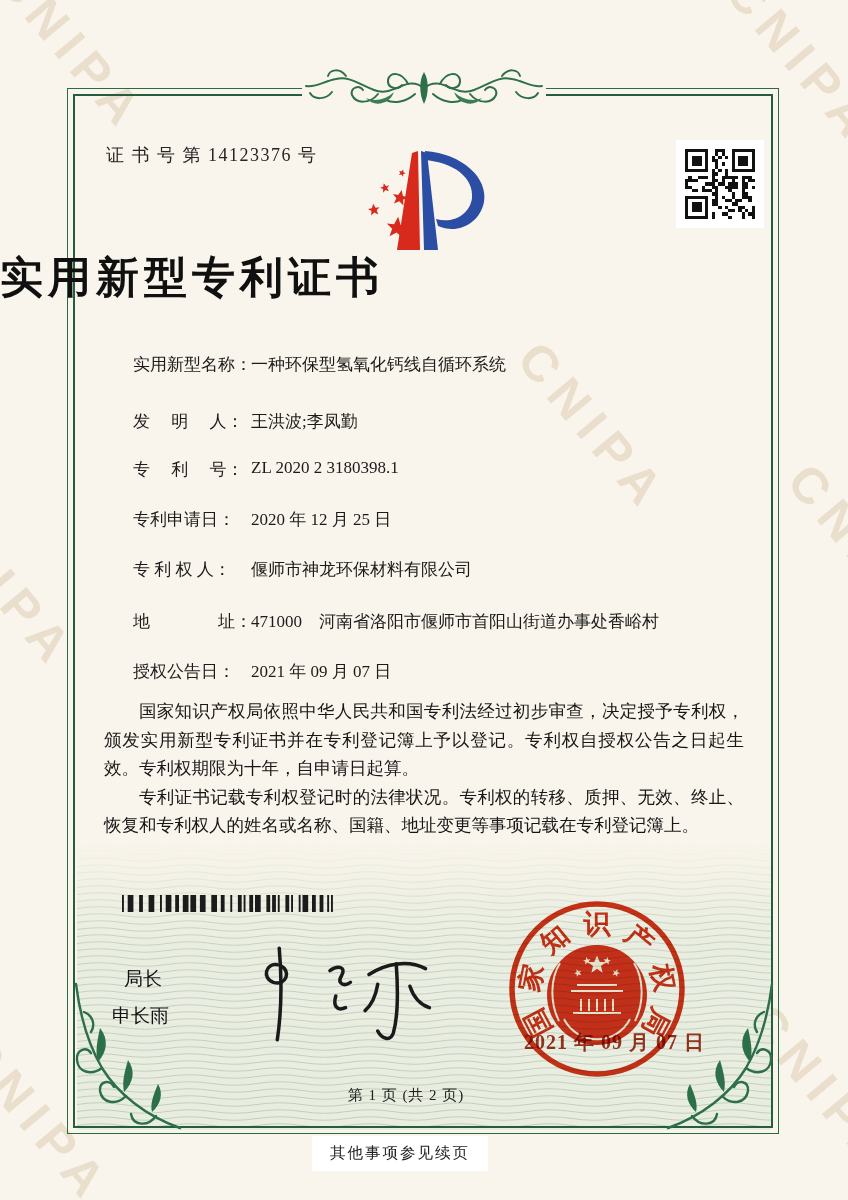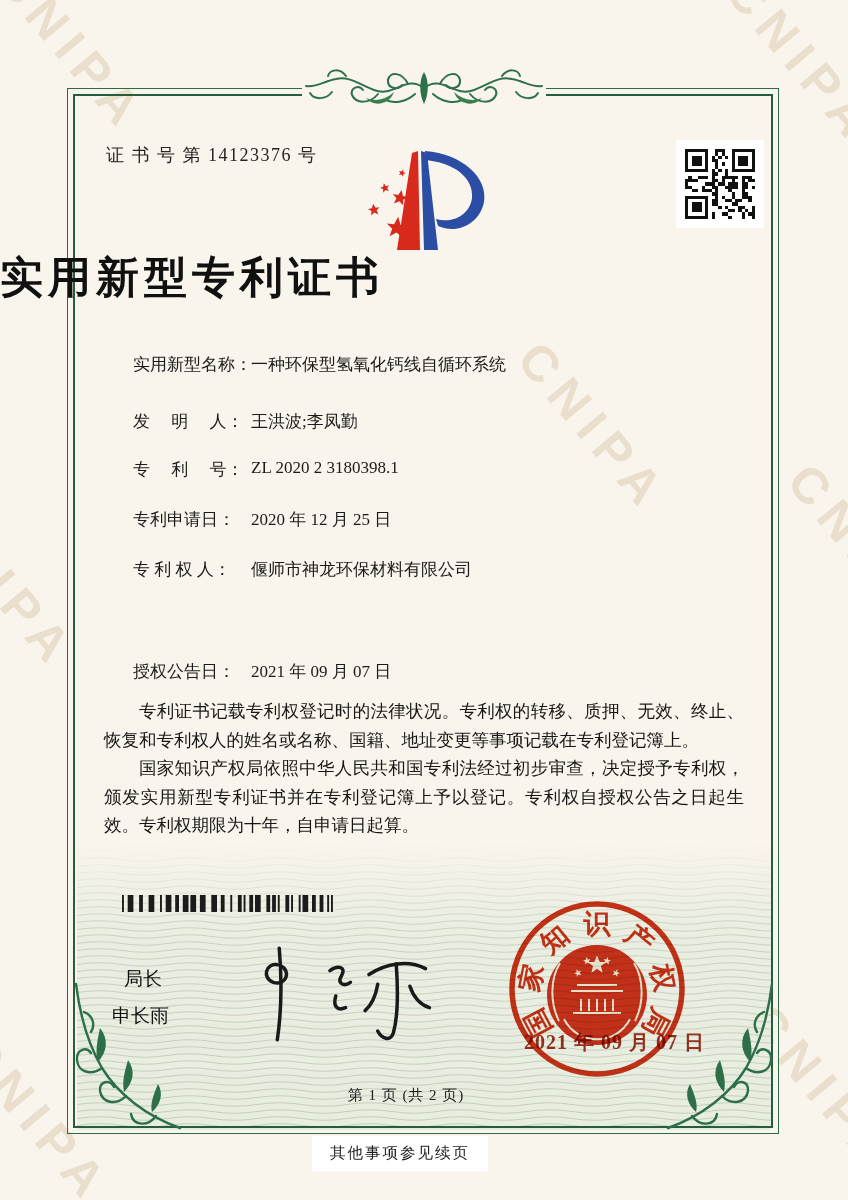--- a/index.html
+++ b/index.html
@@ -276,27 +276,30 @@
   </div>
   <div class="field-row" style="top:458px">
     <span class="f-label">专　 利　 号：</span><span class="f-value">ZL 2020 2 3180398.1</span>
   </div>
   <div class="field-row" style="top:508px">
     <span class="f-label">专利申请日：</span><span class="f-value">2020 年 12 月 25 日</span>
   </div>
   <div class="field-row" style="top:558px">
     <span class="f-label">专 利 权 人：</span><span class="f-value">偃师市神龙环保材料有限公司</span>
   </div>
+  <div class="field-row" style="top:610px">
+    <span class="f-label">地　　　　址：</span><span class="f-value">471000　河南省洛阳市偃师市首阳山街道办事处香峪村</span>
+  </div>
   <div class="field-row" style="top:660px">
     <span class="f-label">授权公告日：</span><span class="f-value">2021 年 09 月 07 日</span>
   </div>
 
   <div class="paras">
+    <p>国家知识产权局依照中华人民共和国专利法经过初步审查，决定授予专利权，颁发实用新型专利证书并在专利登记簿上予以登记。专利权自授权公告之日起生效。专利权期限为十年，自申请日起算。</p>
     <p>专利证书记载专利权登记时的法律状况。专利权的转移、质押、无效、终止、恢复和专利权人的姓名或名称、国籍、地址变更等事项记载在专利登记簿上。</p>
-    <p>国家知识产权局依照中华人民共和国专利法经过初步审查，决定授予专利权，颁发实用新型专利证书并在专利登记簿上予以登记。专利权自授权公告之日起生效。专利权期限为十年，自申请日起算。</p>
   </div>
 
   <svg id="barcode-svg" class="barcode" width="214" height="17" viewBox="0 0 214 17">
       <rect x="0" y="0" width="1.9" height="17" fill="#1b1b1b"></rect>
       <rect x="5.699999999999999" y="0" width="5.699999999999999" height="17" fill="#1b1b1b"></rect>
       <rect x="17.099999999999998" y="0" width="3.8" height="17" fill="#1b1b1b"></rect>
       <rect x="26.599999999999998" y="0" width="5.699999999999999" height="17" fill="#1b1b1b"></rect>
       <rect x="38" y="0" width="1.9" height="17" fill="#1b1b1b"></rect>
       <rect x="43.699999999999996" y="0" width="5.699999999999999" height="17" fill="#1b1b1b"></rect>
       <rect x="53.19999999999999" y="0" width="3.8" height="17" fill="#1b1b1b"></rect>

